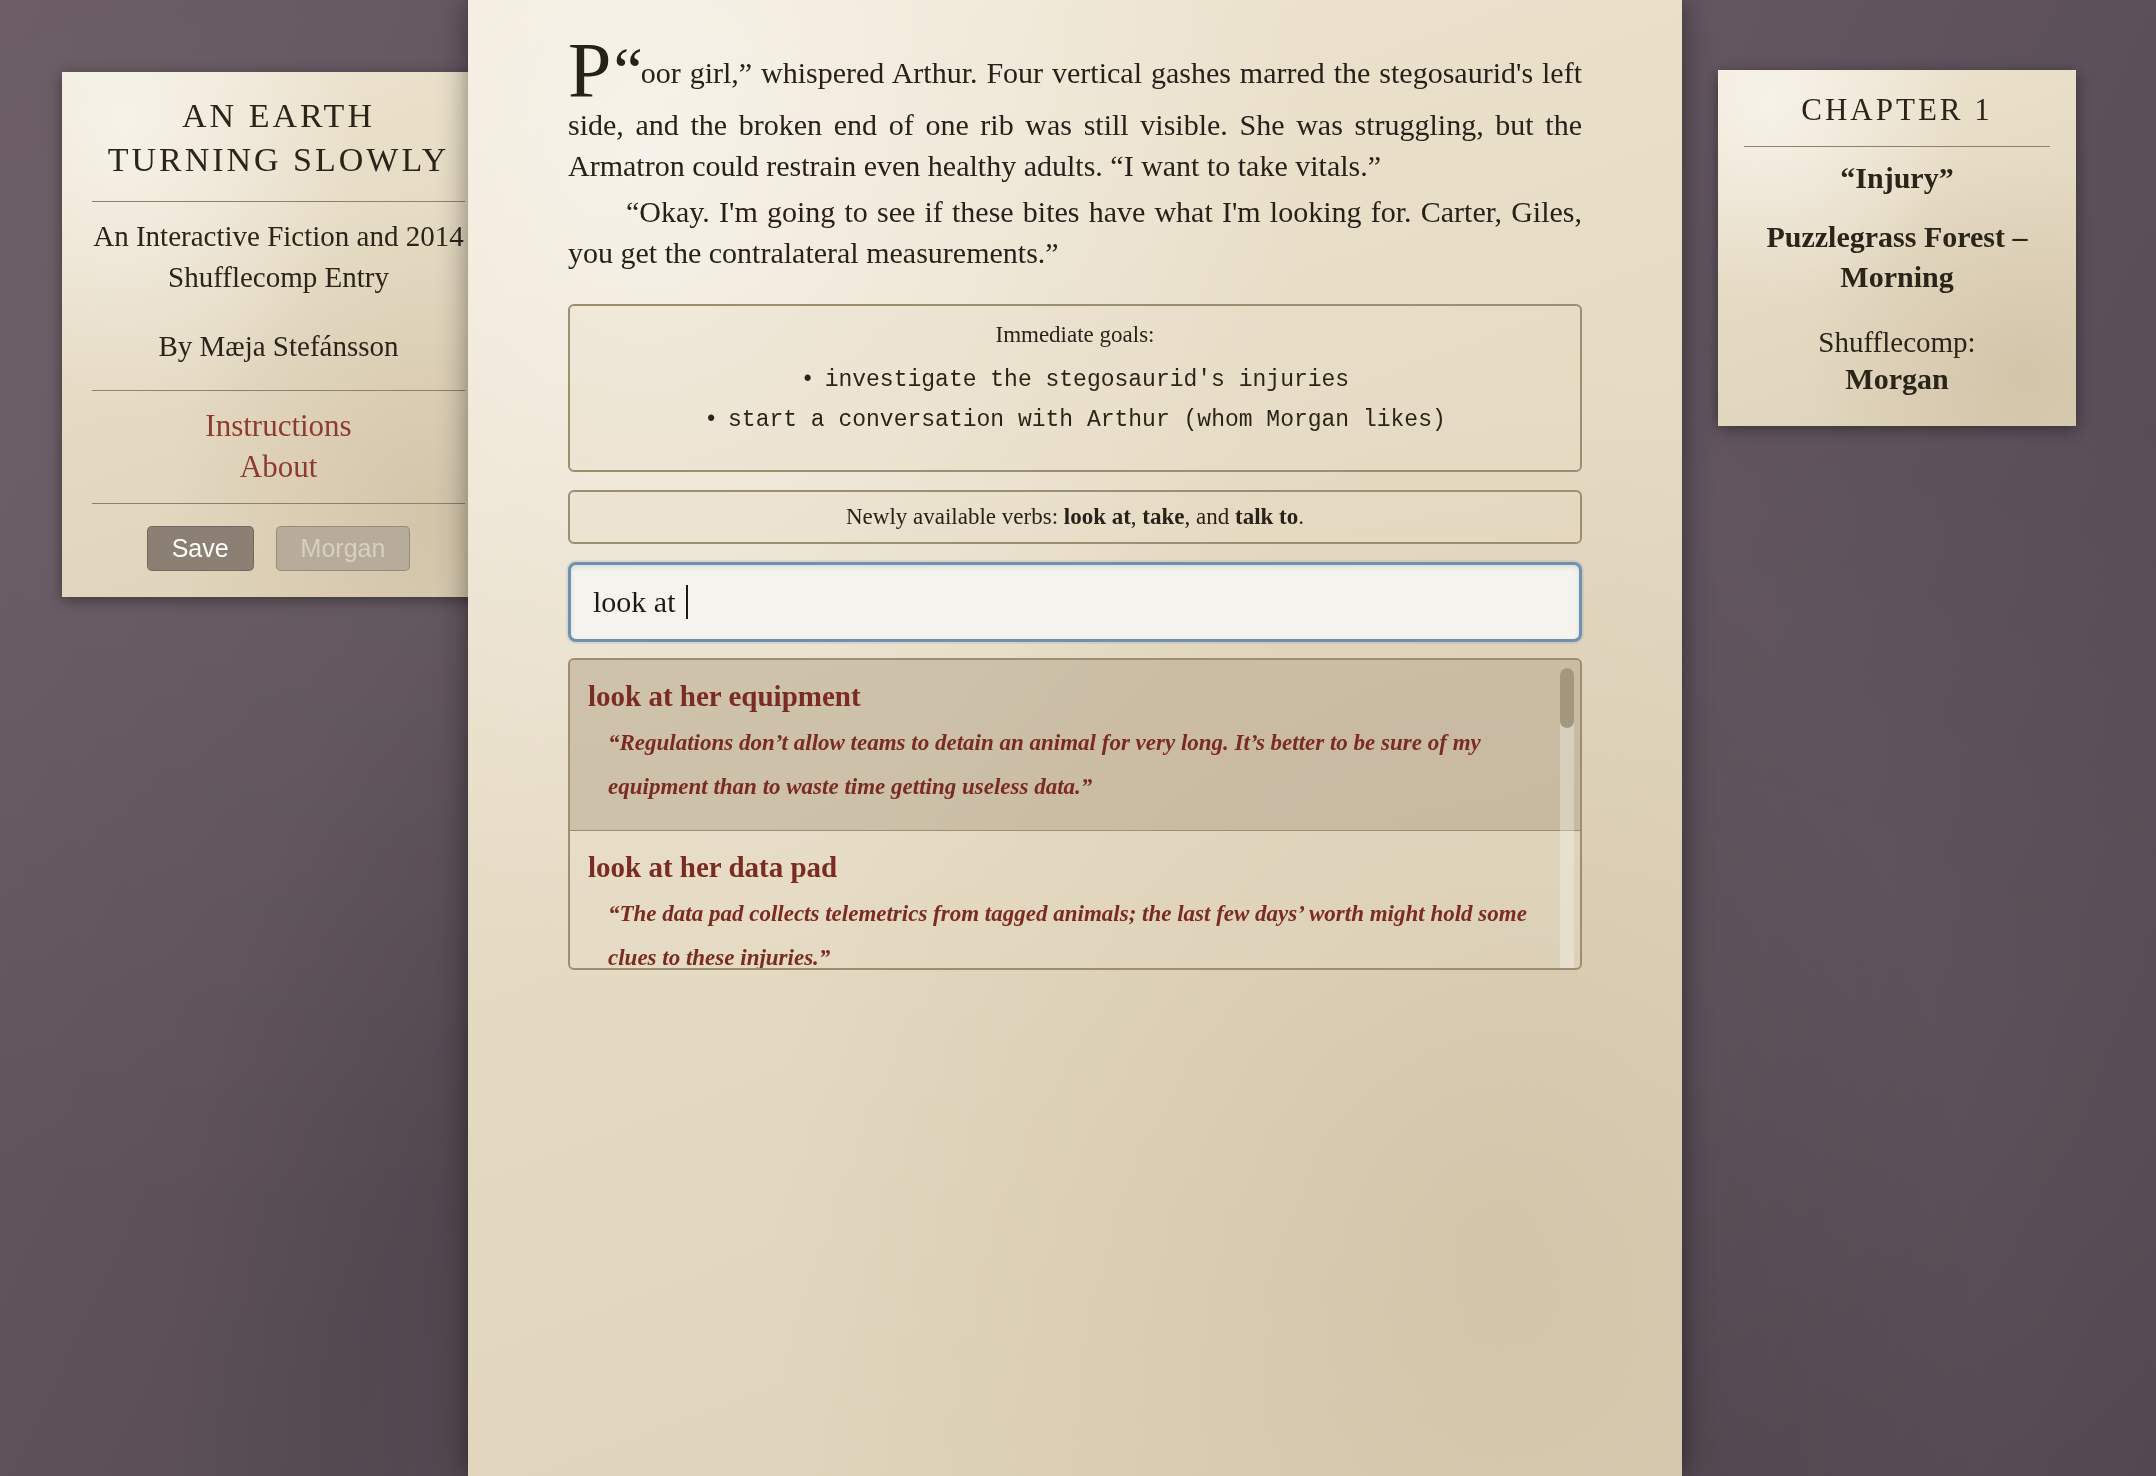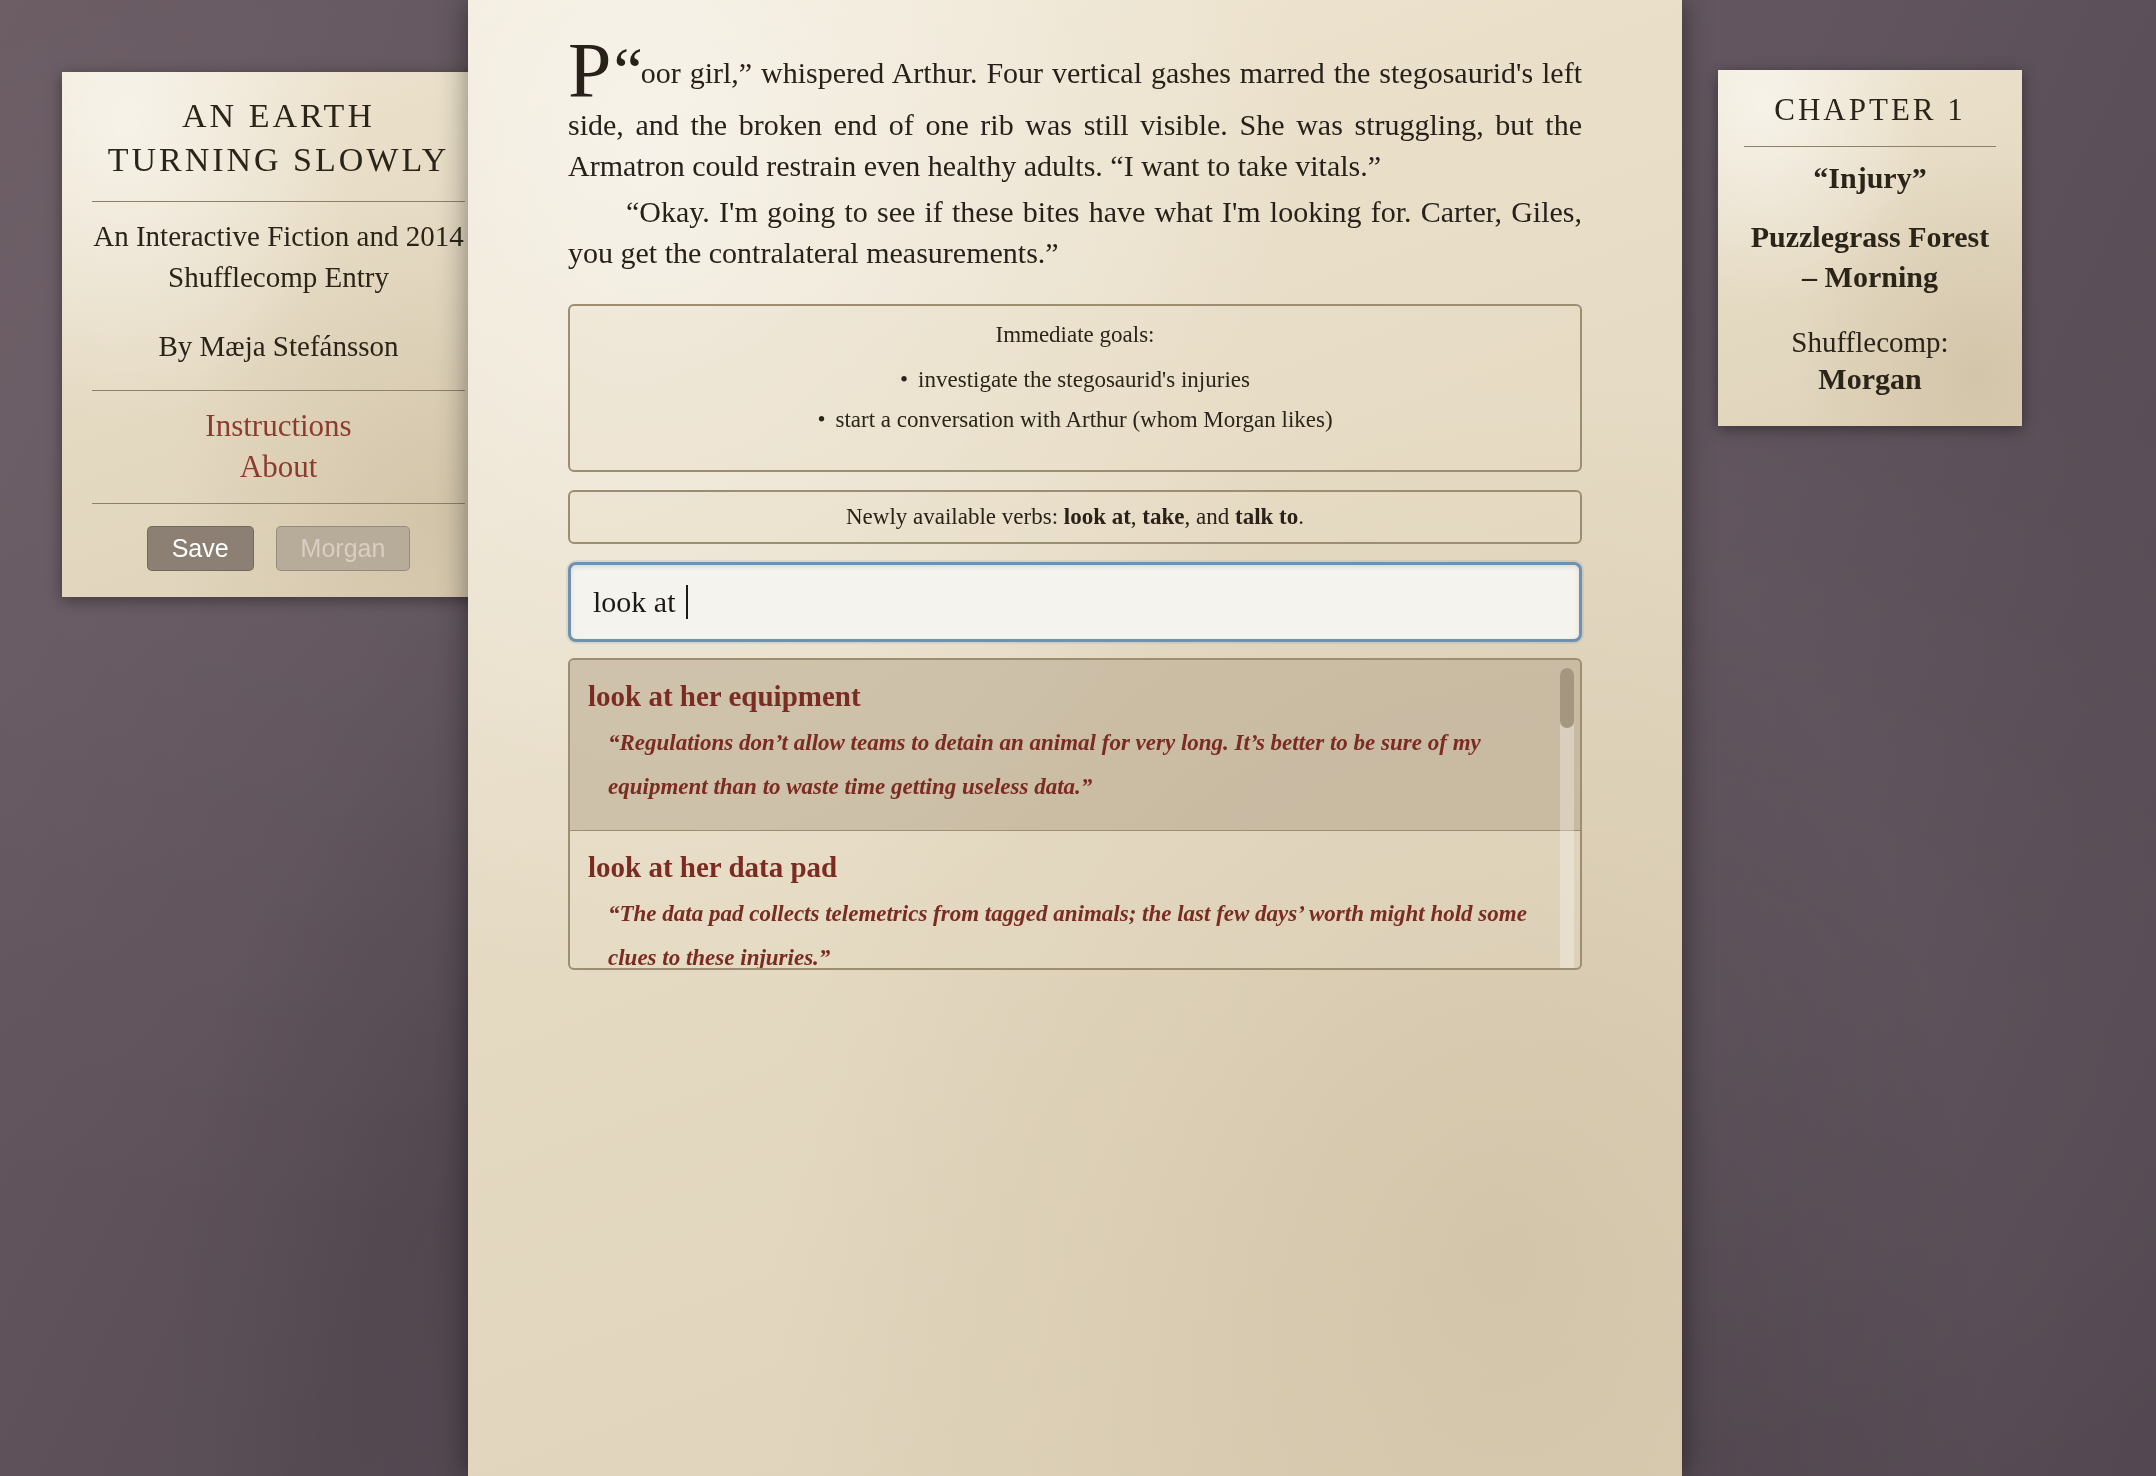--- a/index.html
+++ b/index.html
@@ -83,20 +83,21 @@
     text-align: center;
     font-size: 23px;
     color: #2b2419;
     margin-bottom: 6px;
   }
   .goals-list {
     margin: 12px;
     padding: 0;
     list-style: none;
     text-align: center;
+    font-family: Liberation Mono, monospace;
   }
   .goals-list li {
     font-size: 23px;
     line-height: 1.75;
     color: #2b2419;
   }
   .goals-list li::before {
     content: "•";
     margin-right: 10px;
   }
@@ -244,21 +245,21 @@
     cursor: pointer;
   }
   .btn.save { background: #8b8073; color: #ffffff; }
   .btn.erase { background: #b7ab9a; color: #d8cfc2; }
 
   
   #right-panel {
     position: absolute;
     left: 1718px;
     top: 70px;
-    width: 304px;
+    width: 358px;
     padding: 22px 26px 30px 26px;
     box-sizing: border-box;
     box-shadow: 0 3px 14px rgba(0,0,0,0.40);
     text-align: center;
   }
   #chapter-label {
     font-size: 31px;
     letter-spacing: 3px;
     color: #2b2419;
     padding-bottom: 8px;

